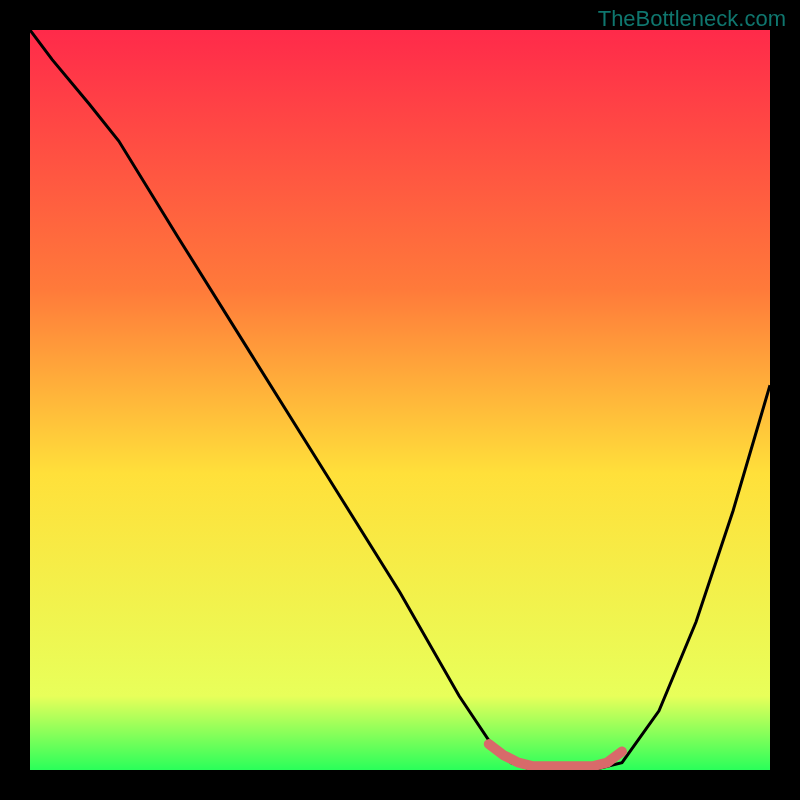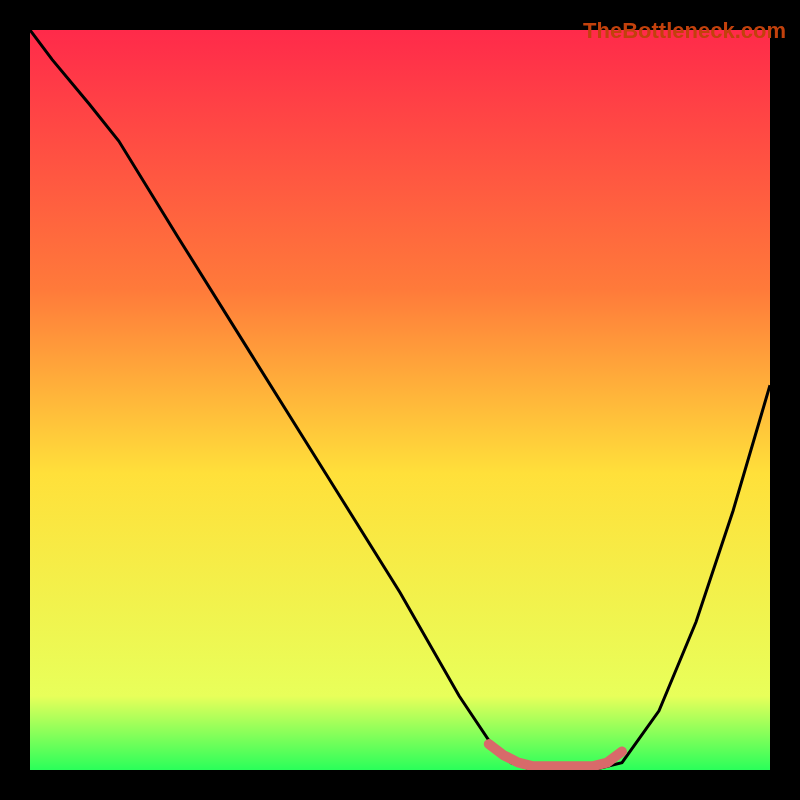--- a/index.html
+++ b/index.html
@@ -6,25 +6,25 @@
     margin: 0;
     padding: 0;
     width: 800px;
     height: 800px;
     background: #000;
     position: relative;
     font-family: Arial, sans-serif;
   }
   .watermark {
     position: absolute;
-    top: 18px;
+    top: 6px;
     right: 14px;
-    color: #c2410c;
+    color: #0f766e;
     font-size: 22px;
-    font-weight: 700;
+    font-weight: 400;
     z-index: 10;
   }
   .chart-area {
     position: absolute;
     left: 30px;
     top: 30px;
     width: 740px;
     height: 740px;
   }
   svg {

